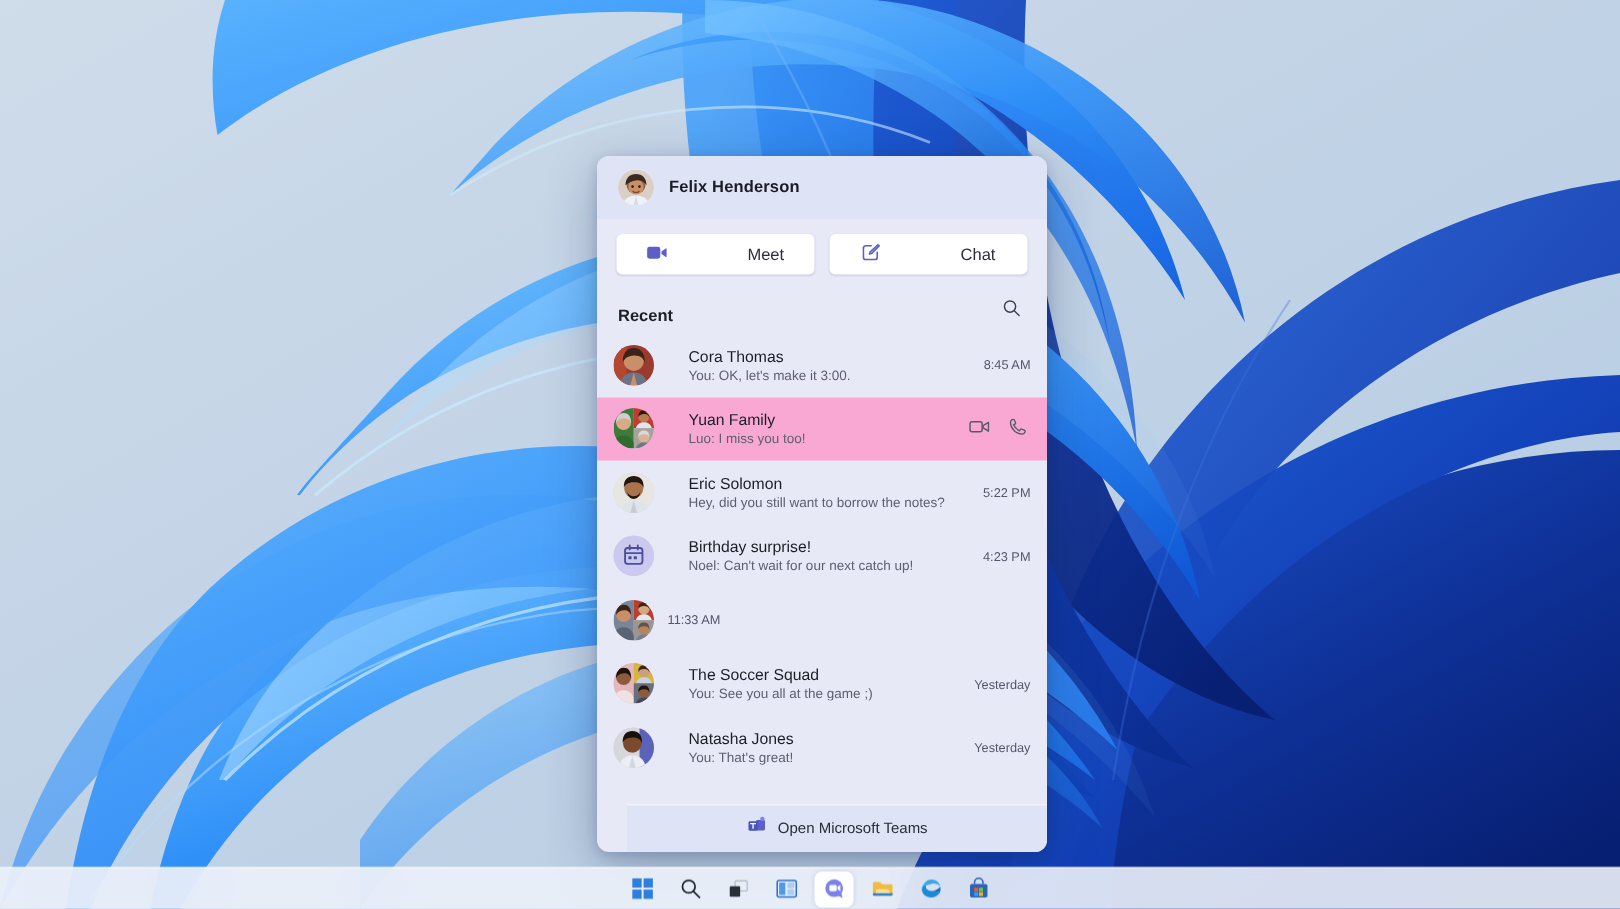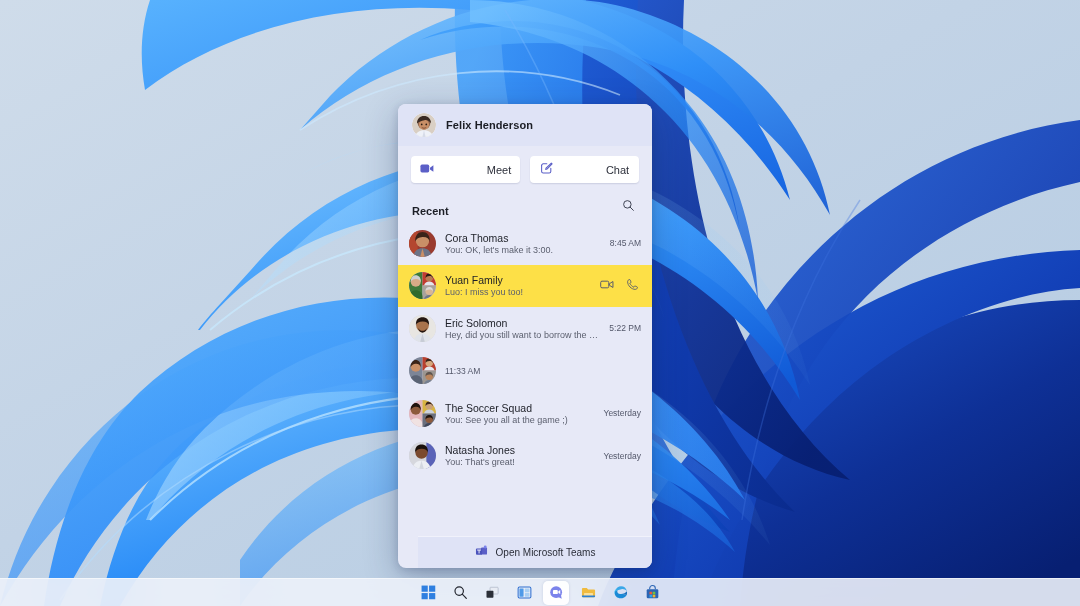--- a/index.html
+++ b/index.html
@@ -40,21 +40,21 @@
   .tb-btn.active {
     background: rgba(255,255,255,0.92);
     box-shadow: 0 0 3px rgba(60,80,130,0.18);
   }
   .tb-btn svg { display: block; }
 
   
   #chat-flyout {
     position: absolute;
     left: 398px; top: 104px;
-    width: 254px; height: 464px;
+    width: 300px; height: 464px;
     background: #e7e9f7;
     border-radius: 8px;
     box-shadow: 0 10px 34px rgba(20,35,80,0.30), 0 2px 8px rgba(20,35,80,0.18);
     overflow: hidden;
     display: flex; flex-direction: column;
     font-size: 11px;
     color: #20232b;
   }
 
   
@@ -109,28 +109,28 @@
   
   #chat-list { flex: 1 1 auto; overflow: hidden; }
   .chat-row {
     display: flex; align-items: center;
     gap: 9px;
     height: 42.5px;
     padding: 0 11px 0 11px;
     cursor: pointer;
     position: relative;
   }
-  .chat-row.hovered { background: #fde047; }
+  .chat-row.hovered { background: #f9a8d4; }
   .chat-row .avatar {
     width: 27px; height: 27px; border-radius: 50%;
     flex: none; overflow: hidden; position: relative;
     background: #cdd1e8;
   }
   .chat-row .avatar svg, .chat-row .avatar img { display: block; }
-  .chat-text { flex: 1 1 auto; min-width: 0; display: flex; flex-direction: column; gap: 1px; }
+  .chat-text { flex: 1 1 auto; min-width: 0; display: flex; flex-direction: column; gap: 1px; margin-left: 14px; }
   .chat-title {
     font-size: 10.5px; font-weight: 400; color: #1c1e26;
     white-space: nowrap; overflow: hidden; text-overflow: ellipsis;
   }
   .chat-preview {
     font-size: 9px; color: #5b5f6e;
     white-space: nowrap; overflow: hidden; text-overflow: ellipsis;
   }
   .chat-meta { flex: none; display: flex; align-items: flex-start; gap: 9px; }
   .chat-time { font-size: 8.5px; color: #53576a; white-space: nowrap; }
@@ -362,20 +362,39 @@
         </div>
         <div class="chat-text">
           <span class="chat-title">Eric Solomon</span>
           <span class="chat-preview">Hey, did you still want to borrow the notes?</span>
         </div>
         <div class="chat-meta">
           <span class="chat-time">5:22 PM</span>
         </div>
       </div>
 
+      <div class="chat-row">
+        <div class="avatar" style="background:#cdcbee;">
+          <svg width="27" height="27" viewBox="0 0 28 28" aria-hidden="true">
+            <circle cx="14" cy="14" r="14" fill="#ccc9ee"></circle>
+            <rect x="8" y="8.6" width="12" height="11" rx="1.8" fill="none" stroke="#4b4f9e" stroke-width="1.3"></rect>
+            <path d="M8 12.2 L20 12.2" stroke="#4b4f9e" stroke-width="1.3"></path>
+            <path d="M11.2 6.9 L11.2 9.6 M16.8 6.9 L16.8 9.6" stroke="#4b4f9e" stroke-width="1.3" stroke-linecap="round"></path>
+            <rect x="10.3" y="14.3" width="2.2" height="2.2" rx="0.4" fill="#4b4f9e"></rect>
+            <rect x="14" y="14.3" width="2.2" height="2.2" rx="0.4" fill="#4b4f9e"></rect>
+          </svg>
+        </div>
+        <div class="chat-text">
+          <span class="chat-title">Birthday surprise!</span>
+          <span class="chat-preview">Noel: Can't wait for our next catch up!</span>
+        </div>
+        <div class="chat-meta">
+          <span class="chat-time">4:23 PM</span>
+        </div>
+      </div>
 
       <div class="chat-row">
         <div class="avatar">
           <svg width="27" height="27" viewBox="0 0 28 28" aria-hidden="true">
             <rect x="0" y="0" width="14" height="28" fill="#7c8597"></rect>
             <circle cx="7" cy="10" r="5.2" fill="#c98f67"></circle>
             <path d="M1.8 10.6 C1.6 5.2 4.2 3.2 7 3.2 C10 3.2 12.4 5.2 12.2 10.9 C11.4 8 9.6 7 7 7.1 C4.4 7.2 2.6 8.4 1.8 10.6 Z" fill="#3a2318"></path>
             <path d="M-1 28 C0 21.4 3.2 18.9 7 18.9 C10.8 18.9 14 21.4 15 28 Z" fill="#5a6374"></path>
             <rect x="14" y="0" width="14" height="14" fill="#b8402f"></rect>
             <circle cx="21" cy="6" r="3.9" fill="#d6a87e"></circle>

